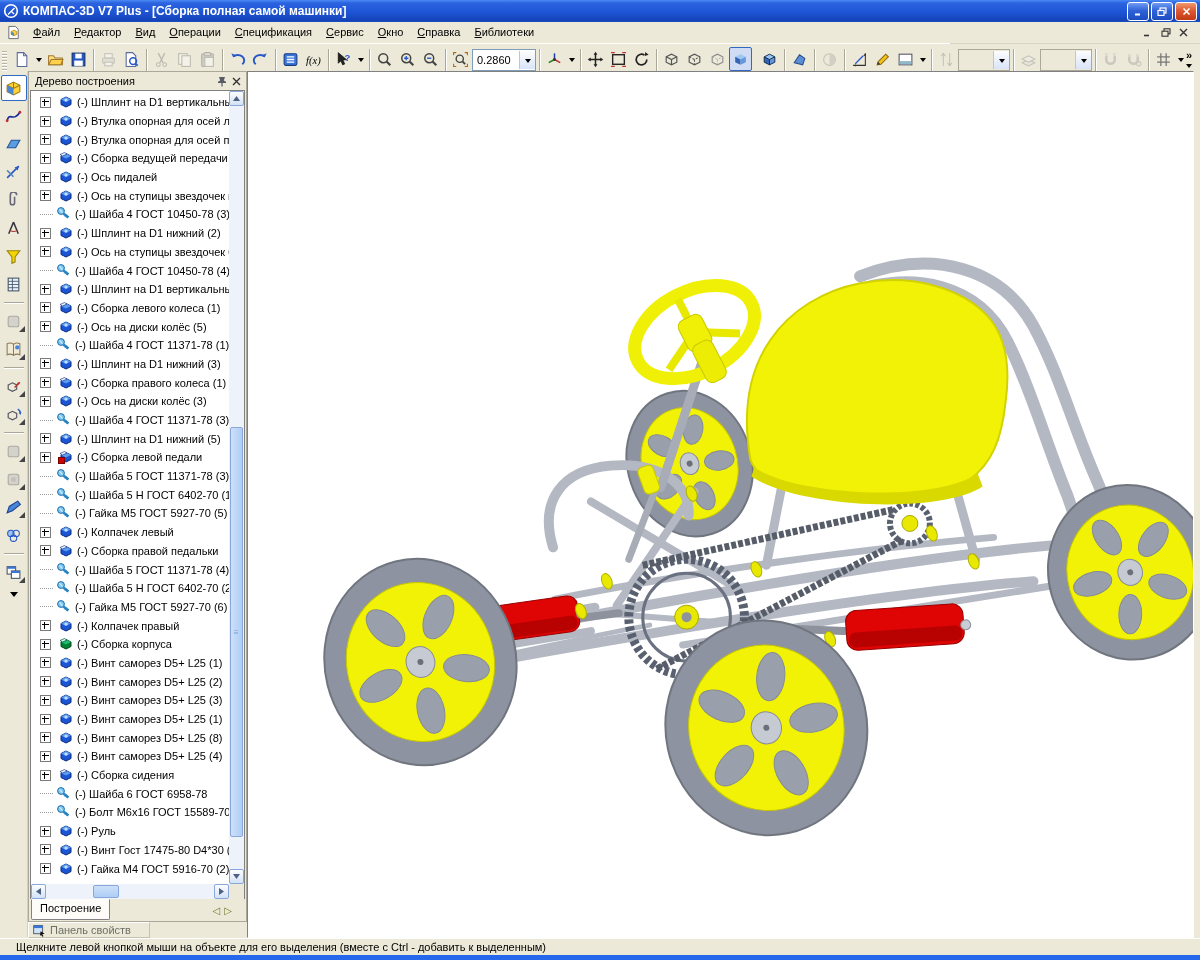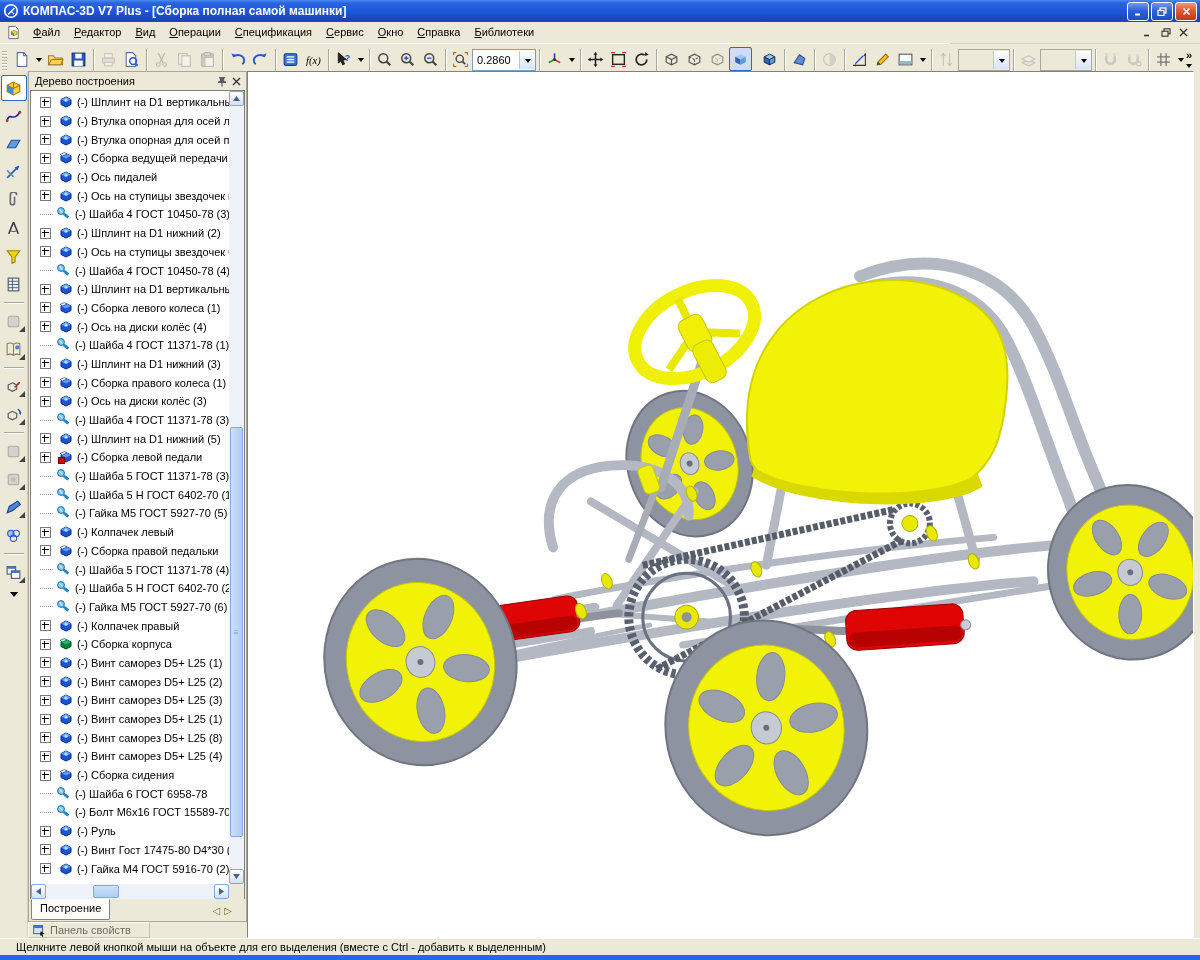--- a/index.html
+++ b/index.html
@@ -842,21 +842,21 @@
           <span class="ticon"><svg>
               <use href="#s-t-asm"></use>
             </svg></span>
           <span>(-) Сборка левого колеса (1)</span>
         </div>
         <div class="trow">
           <div class="texp"></div>
           <span class="ticon"><svg>
               <use href="#s-t-part"></use>
             </svg></span>
-          <span>(-) Ось на диски колёс (4)</span>
+          <span>(-) Ось на диски колёс (5)</span>
         </div>
         <div class="trow">
           <div class="tstub"></div>
           <span class="ticon"><svg>
               <use href="#s-t-screw"></use>
             </svg></span>
           <span>(-) Шайба 4 ГОСТ 11371-78 (1)</span>
         </div>
         <div class="trow">
           <div class="texp"></div>

